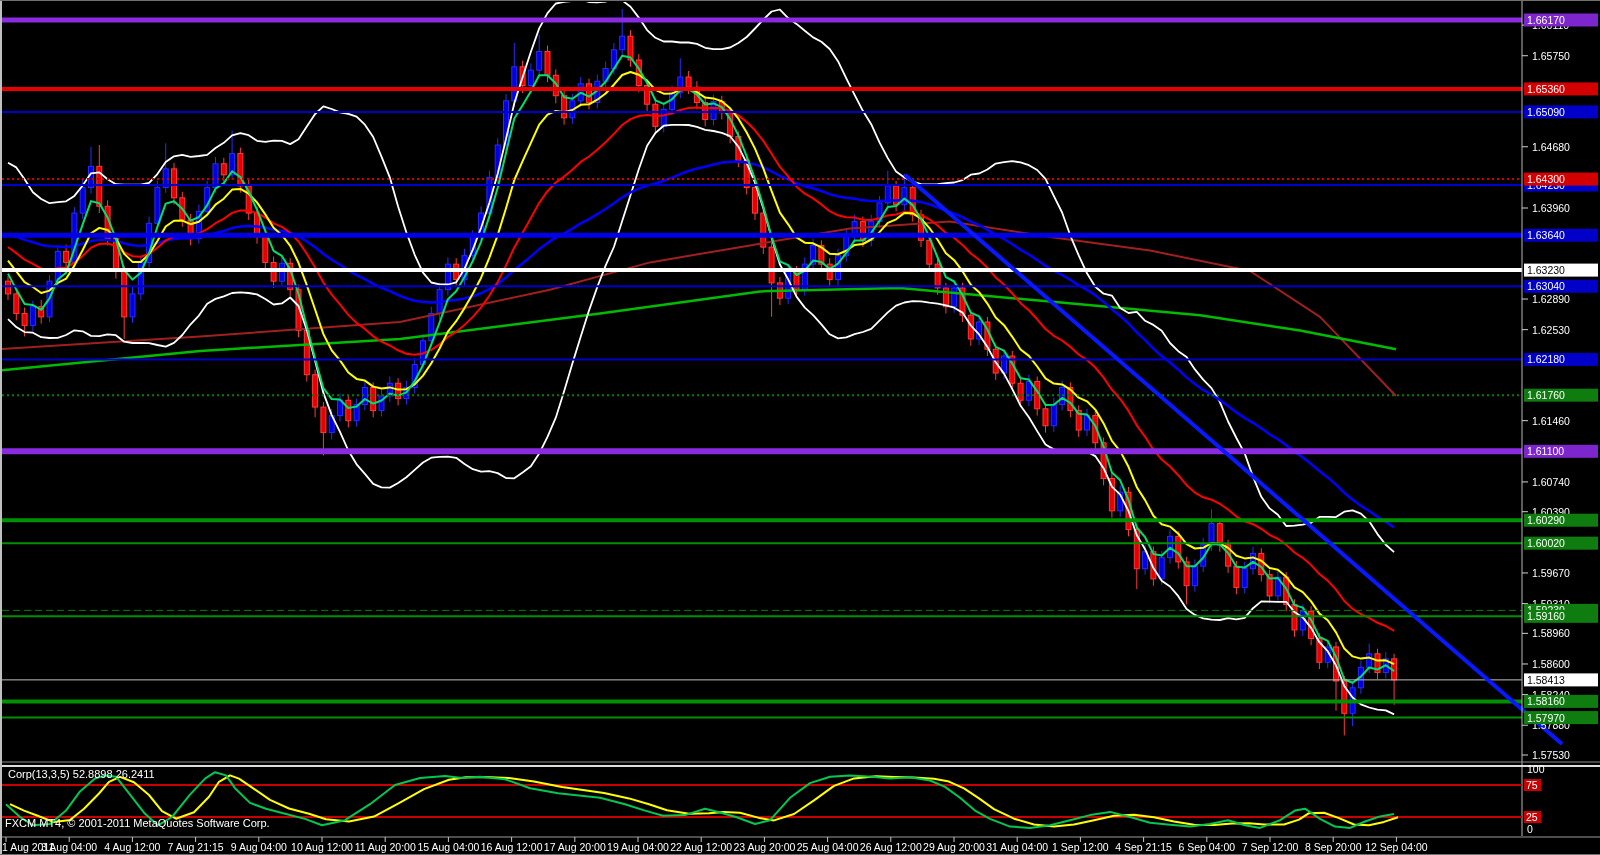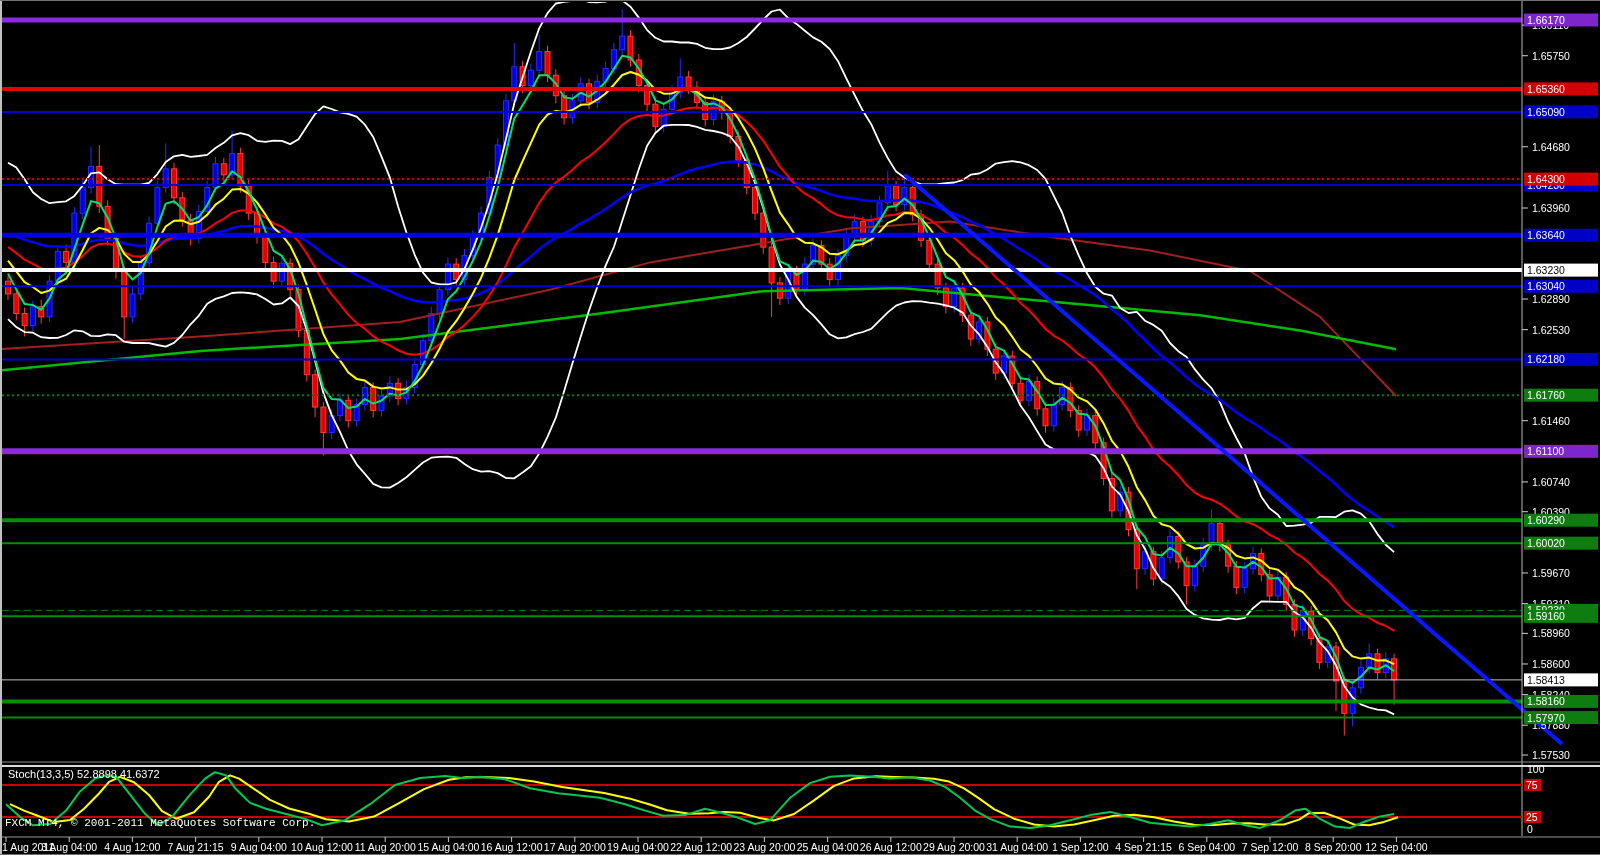--- a/index.html
+++ b/index.html
@@ -1,21 +1,21 @@
 <!DOCTYPE html>
 <html><head>
 <meta charset="utf-8">
 <style>
   html,body{margin:0;padding:0;background:#000;}
   .screen{position:relative;width:1600px;height:855px;background:#000;overflow:hidden;
           font-family:"Liberation Sans",sans-serif;}
   .screen svg{position:absolute;left:0;top:0;}
   .overlay-label{position:absolute;color:#fff;font-size:11px;line-height:12px;white-space:pre;z-index:5;}
   #stoch-label{left:8px;top:768px;}
-  #copyright{left:5px;top:817px;font-family:Liberation Mono, monospace;}
+  #copyright{left:5px;top:817px;}
   .svg-text{font-family:"Liberation Sans",sans-serif;}
 </style>
 </head>
 <body>
 
 <div class="screen">
   <svg id="chart-svg" width="1600" height="855">
       <rect x="0" y="0" width="1600" height="855" fill="#000"></rect>
       <defs>
         <clipPath id="mainClip">
@@ -560,15 +560,15 @@
         <text x="1270" y="851" fill="#ffffff" font-size="10.5" text-anchor="middle" class="svg-text">7 Sep 12:00</text>
         <line x1="1333.2" y1="837" x2="1333.2" y2="842" stroke="#c8c8c8" stroke-width="1"></line>
         <text x="1333.2" y="851" fill="#ffffff" font-size="10.5" text-anchor="middle" class="svg-text">8 Sep 20:00</text>
         <line x1="1396.4" y1="837" x2="1396.4" y2="842" stroke="#c8c8c8" stroke-width="1"></line>
         <text x="1396.4" y="851" fill="#ffffff" font-size="10.5" text-anchor="middle" class="svg-text">12 Sep 04:00</text>
       </g>
       <line x1="1" y1="0" x2="1" y2="855" stroke="#c0c0c0" stroke-width="2"></line>
       <line x1="0" y1="0.5" x2="1600" y2="0.5" stroke="#707070" stroke-width="1"></line>
       <line x1="0" y1="854.5" x2="1600" y2="854.5" stroke="#707070" stroke-width="1"></line>
     </svg>
-  <div id="stoch-label" class="overlay-label"><span>Stoch(13,3,5)</span> <span>52.8898</span> <span>41.6372</span></div>
+  <div id="stoch-label" class="overlay-label"><span>Corp(13,3,5)</span> <span>52.8898</span> <span>26.2411</span></div>
   <div id="copyright" class="overlay-label">FXCM MT4, © 2001-2011 MetaQuotes Software Corp.</div>
 </div>
 
 </body></html>

